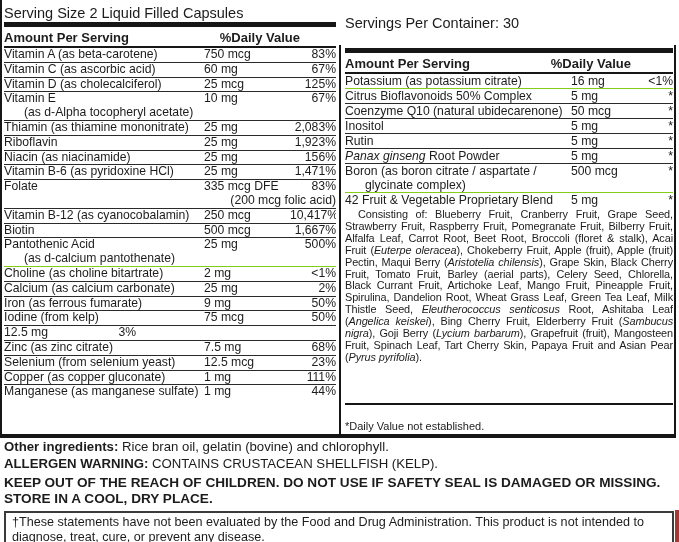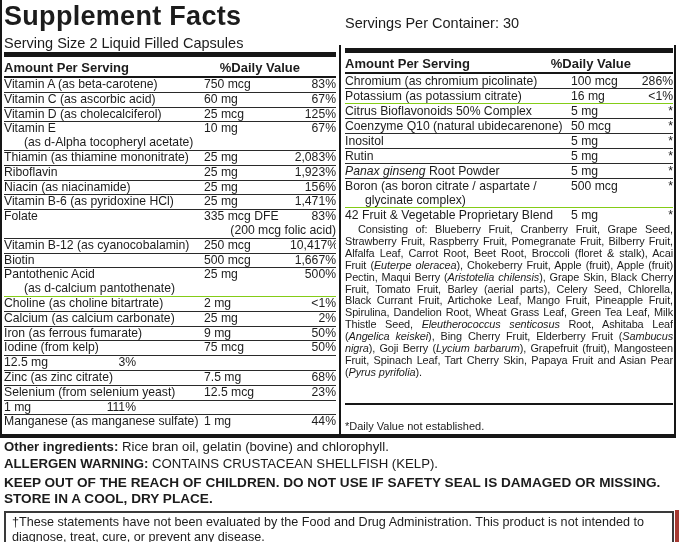--- a/index.html
+++ b/index.html
@@ -64,21 +64,20 @@
 </style>
 </head>
 <body>
 
 <div class="edge edge-left"></div>
 <div class="edge col-divider"></div>
 <div class="edge edge-right"></div>
 <div class="edge bottom-bar"></div>
 
 <div class="col col-left">
-  <div class="title">Supplement Facts</div>
   <div class="serving-size">Serving Size 2 Liquid Filled Capsules</div>
   <div class="thick-bar"></div>
   <div class="thead">
     <span>Amount Per Serving</span>
     <span class="dv-h">%Daily Value</span>
   </div>
   <div class="rows" id="left-rows">
       <div class="row">
         <div class="row-main">
           <span class="cell-name">Vitamin A (as beta-carotene)</span>
@@ -209,20 +208,21 @@
       </div>
       <div class="row">
         <div class="row-main">
           <span class="cell-name">Selenium (from selenium yeast)</span>
           <span class="cell-amount">12.5 mcg</span>
           <span class="cell-dv">23%</span>
         </div>
       </div>
       <div class="row">
         <div class="row-main">
+          <span class="cell-name">Copper (as copper gluconate)</span>
           <span class="cell-amount">1 mg</span>
           <span class="cell-dv">111%</span>
         </div>
       </div>
       <div class="row">
         <div class="row-main">
           <span class="cell-name">Manganese (as manganese sulfate)</span>
           <span class="cell-amount">1 mg</span>
           <span class="cell-dv">44%</span>
         </div>
@@ -233,27 +233,20 @@
 <div class="col col-right">
   <div class="spc">Servings Per Container: 30</div>
   <div class="thick-bar"></div>
   <div class="thead">
     <span>Amount Per Serving</span>
     <span class="dv-h">%Daily Value</span>
   </div>
   <div class="rows" id="right-rows">
       <div class="row">
         <div class="row-main">
-          <span class="cell-name">Chromium (as chromium picolinate)</span>
-          <span class="cell-amount">100 mcg</span>
-          <span class="cell-dv">286%</span>
-        </div>
-      </div>
-      <div class="row">
-        <div class="row-main">
           <span class="cell-name">Potassium (as potassium citrate)</span>
           <span class="cell-amount">16 mg</span>
           <span class="cell-dv">&lt;1%</span>
         </div>
       </div>
       <div class="row group-start">
         <div class="row-main">
           <span class="cell-name">Citrus Bioflavonoids 50% Complex</span>
           <span class="cell-amount">5 mg</span>
           <span class="cell-dv">*</span>

